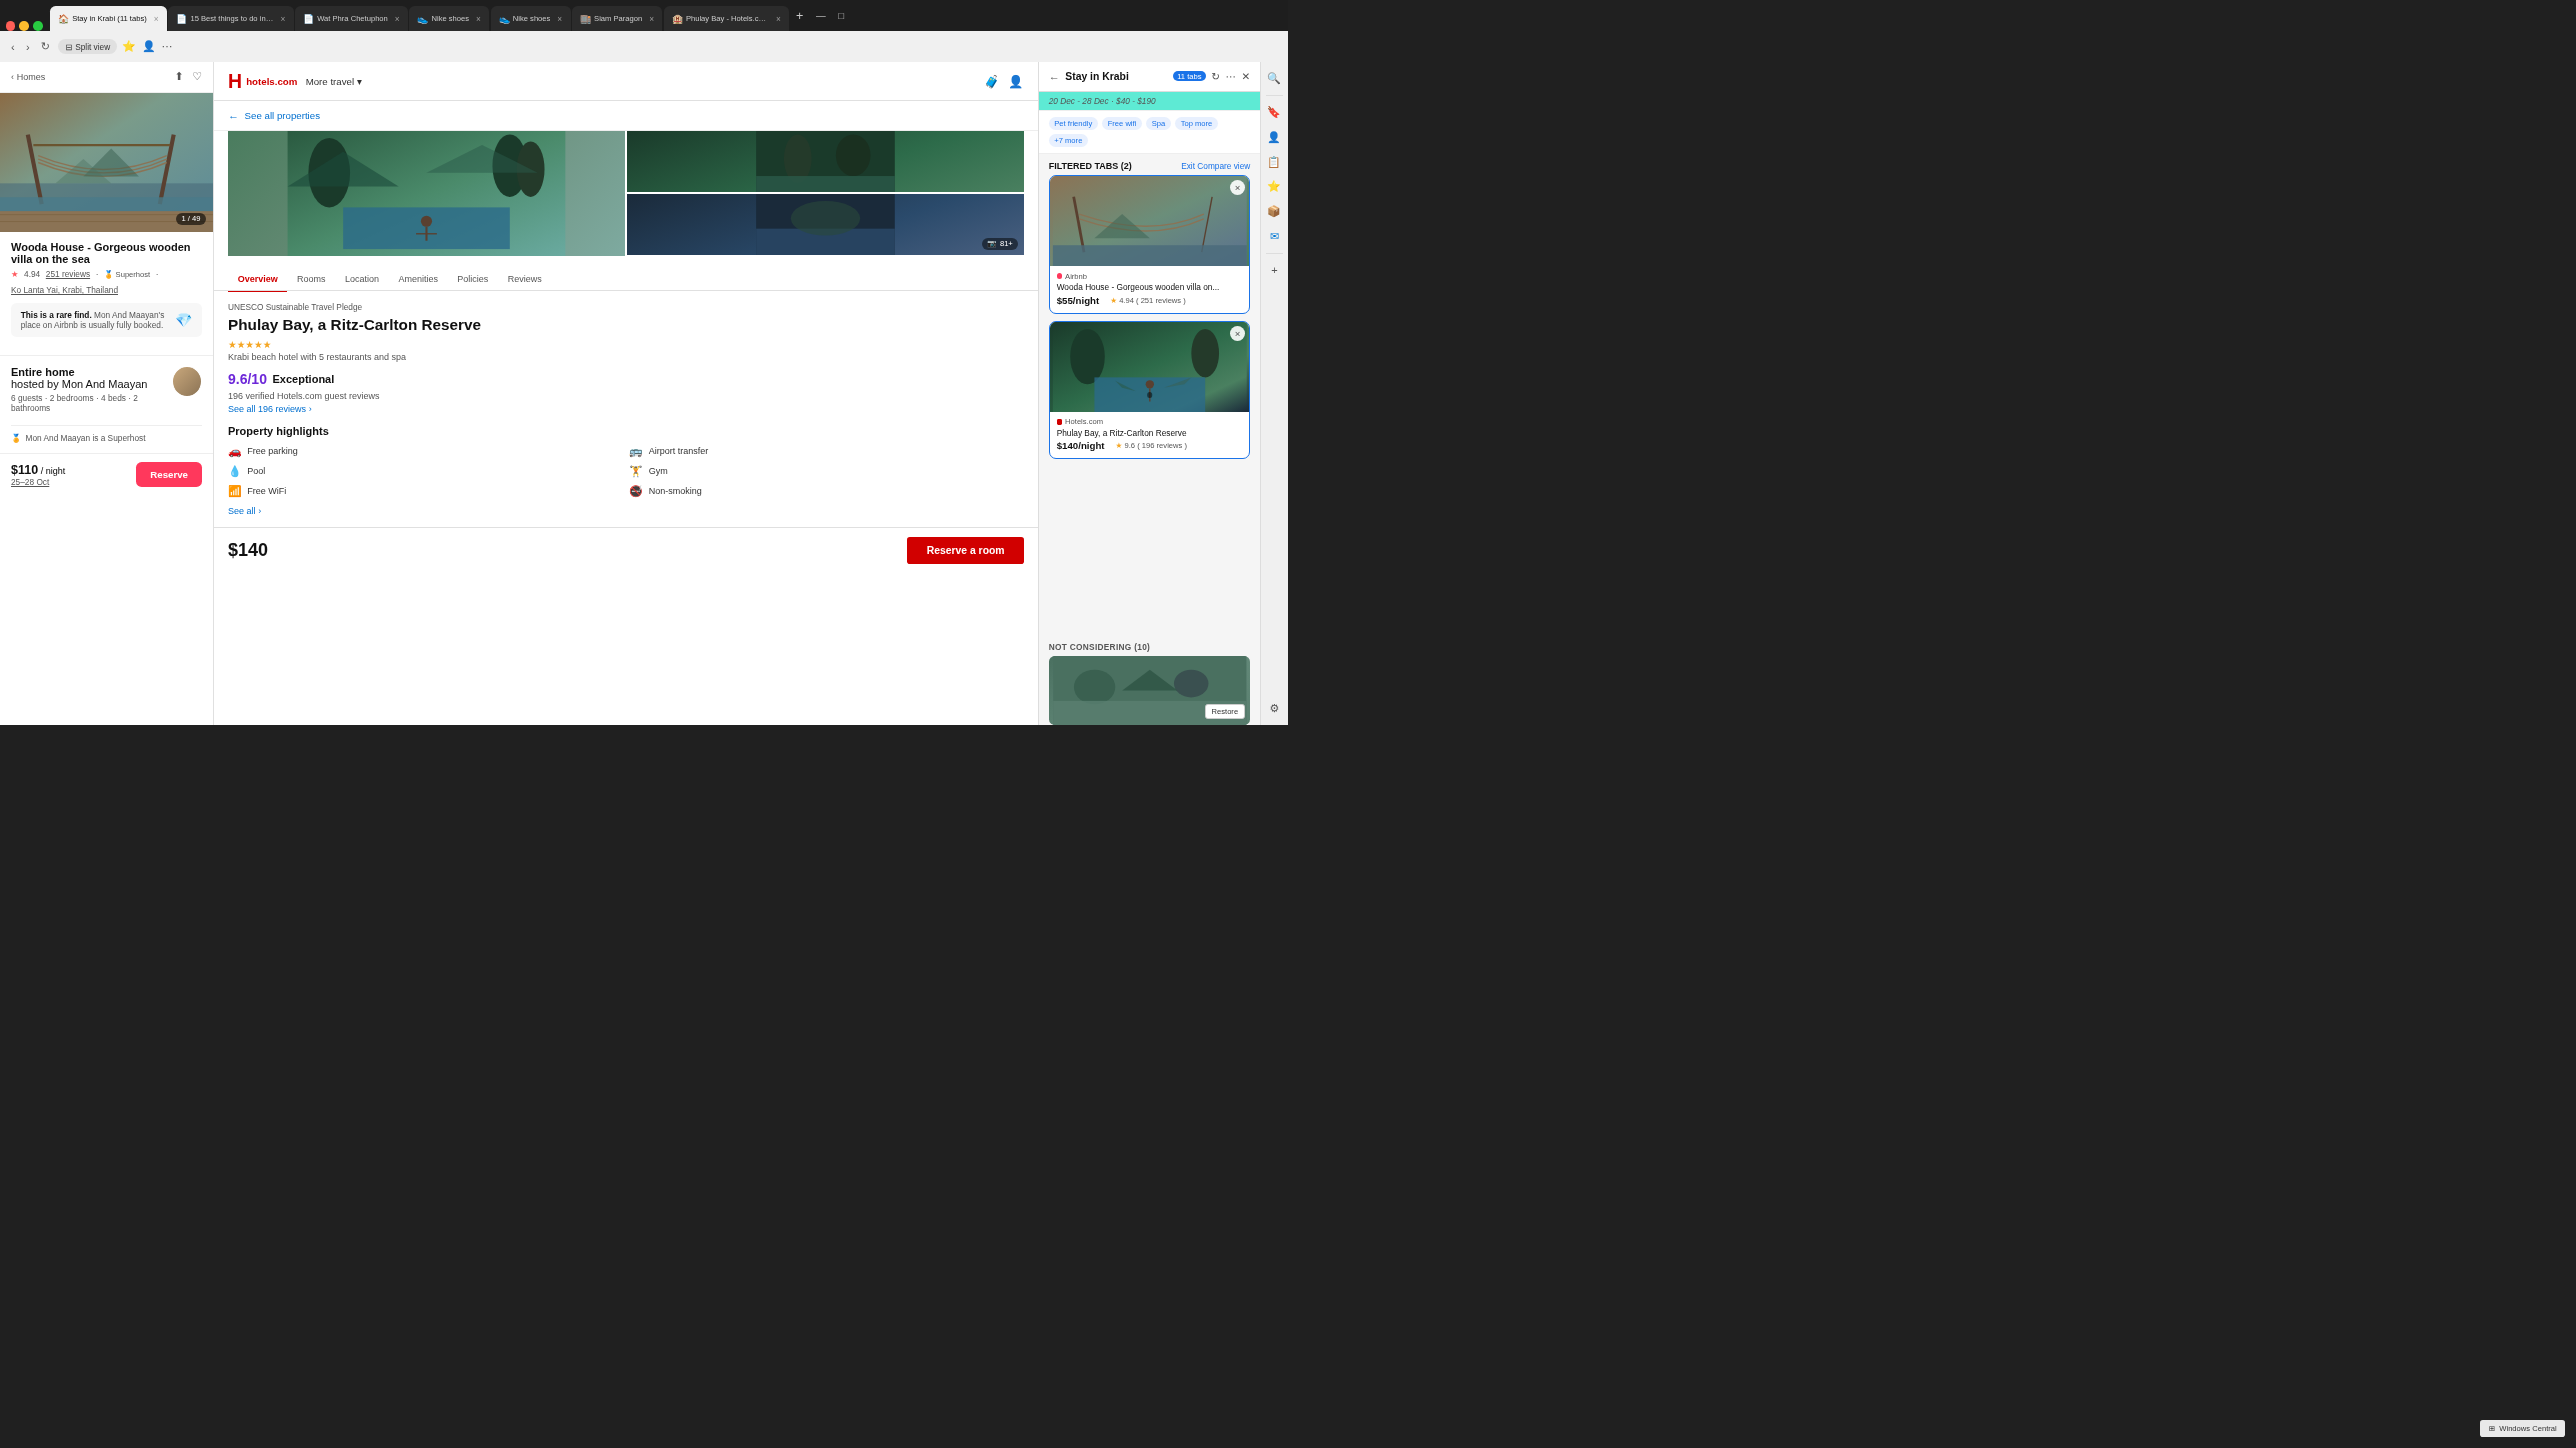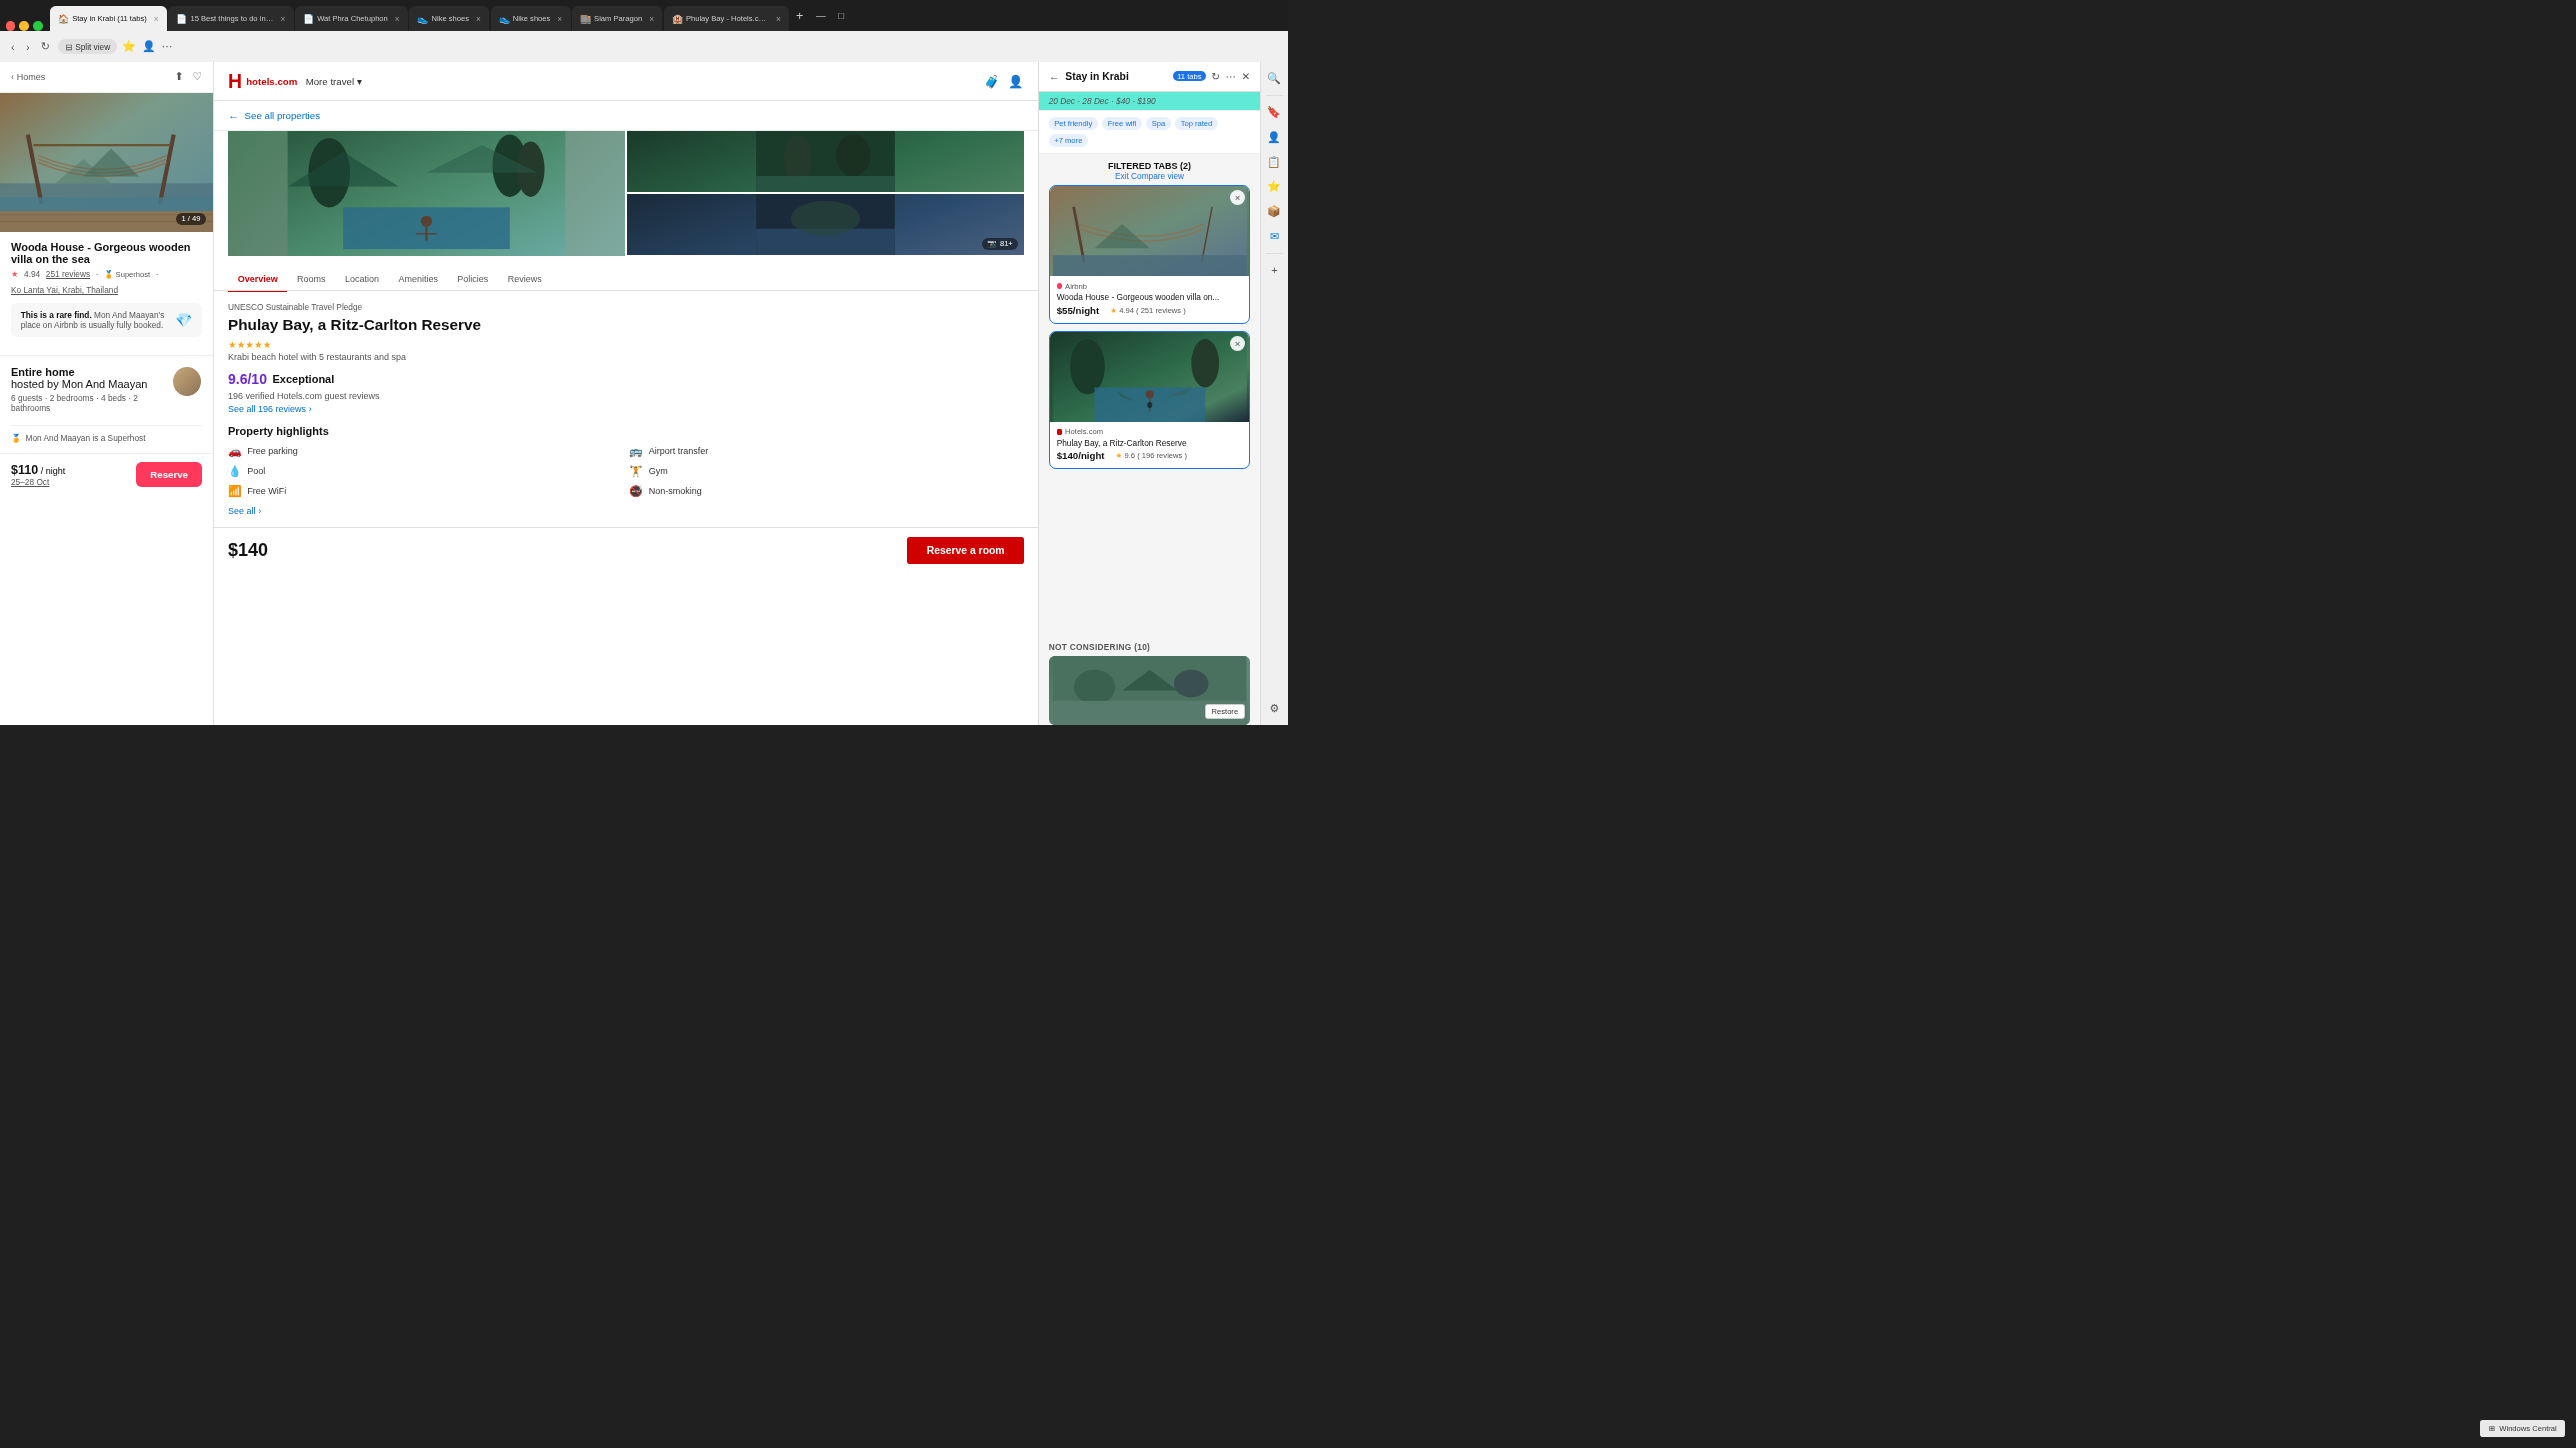--- a/index.html
+++ b/index.html
@@ -120,21 +120,21 @@
     .compare-tabs-count { background: #1a73e8; color: white; font-size: 7.6px; padding: 0.7px 4.2px; border-radius: 7px; }
     .compare-header-icons { display: flex; gap: 5.6px; }
     .c-icon { font-size: 10.4px; color: #555; cursor: pointer; }
 
     .compare-dates { font-size: 8.3px; color: #555; padding: 4.2px 9.7px; background: #5eead4; border-bottom: 0.7px solid #eee; font-style: italic; }
 
     .filter-tags { display: flex; gap: 4.2px; padding: 5.6px 9.7px; background: #fff; border-bottom: 0.7px solid #eee; flex-wrap: wrap; }
     .filter-tag { background: #e8f0fe; color: #1a73e8; font-size: 7.6px; padding: 2.1px 5.6px; border-radius: 8.3px; cursor: pointer; }
     .filter-tag-more { background: #e8f0fe; color: #1a73e8; font-size: 7.6px; padding: 2.1px 5.6px; border-radius: 8.3px; cursor: pointer; }
 
-    .filtered-header { display: flex; align-items: center; justify-content: space-between; padding: 7px 9.7px 4.2px; flex-direction: column; }
+    .filtered-header { display: flex; align-items: center; justify-content: space-between; padding: 7px 9.7px 4.2px; }
     .filtered-title { font-size: 9px; font-weight: 600; color: #111; }
     .exit-compare { font-size: 8.3px; color: #1a73e8; cursor: pointer; }
 
     .compare-cards { padding: 0 9.7px; display: flex; flex-direction: column; gap: 7px; overflow-y: auto; flex: 1; padding-bottom: 8.3px; }
     .compare-card { background: #fff; border-radius: 7px; overflow: hidden; border: 1.4px solid #1a73e8; position: relative; }
     .card-img-wooda { background: linear-gradient(135deg, #8B7355 0%, #6B8E7A 40%, #4A7C5E 100%); width: 100%; height: 90px; }
     .card-img-phulay { background: linear-gradient(135deg, #1a3a2a 0%, #2d6b4a 50%, #4a8060 80%, #1a2a3a 100%); width: 100%; height: 90px; position: relative; overflow: hidden; }
     .card-img-phulay::after { content: ''; position: absolute; bottom: 14px; left: 50%; transform: translateX(-50%); width: 5.6px; height: 5.6px; background: rgba(0,0,0,0.5); border-radius: 50%; }
     .compare-card-close { position: absolute; top: 4.2px; right: 4.2px; background: rgba(255,255,255,0.9); border: none; border-radius: 50%; width: 15.3px; height: 15.3px; font-size: 9.7px; cursor: pointer; display: flex; align-items: center; justify-content: center; color: #555; }
     .compare-card-body { padding: 5.6px 7px 7px; }
@@ -503,21 +503,21 @@
       <div class="compare-dates">
         <span>20 Dec - 28 Dec</span>
         <span> · </span>
         <span>$40 - $190</span>
       </div>
 
       <div class="filter-tags">
         <span class="filter-tag">Pet friendly</span>
         <span class="filter-tag">Free wifi</span>
         <span class="filter-tag">Spa</span>
-        <span class="filter-tag">Top rated</span>
+        <span class="filter-tag">Top more</span>
         <span class="filter-tag-more">+7 more</span>
       </div>
 
       <div class="filtered-header">
         <span class="filtered-title">FILTERED TABS (2)</span>
         <span class="exit-compare">Exit Compare view</span>
       </div>
 
       <div class="compare-cards">
 

